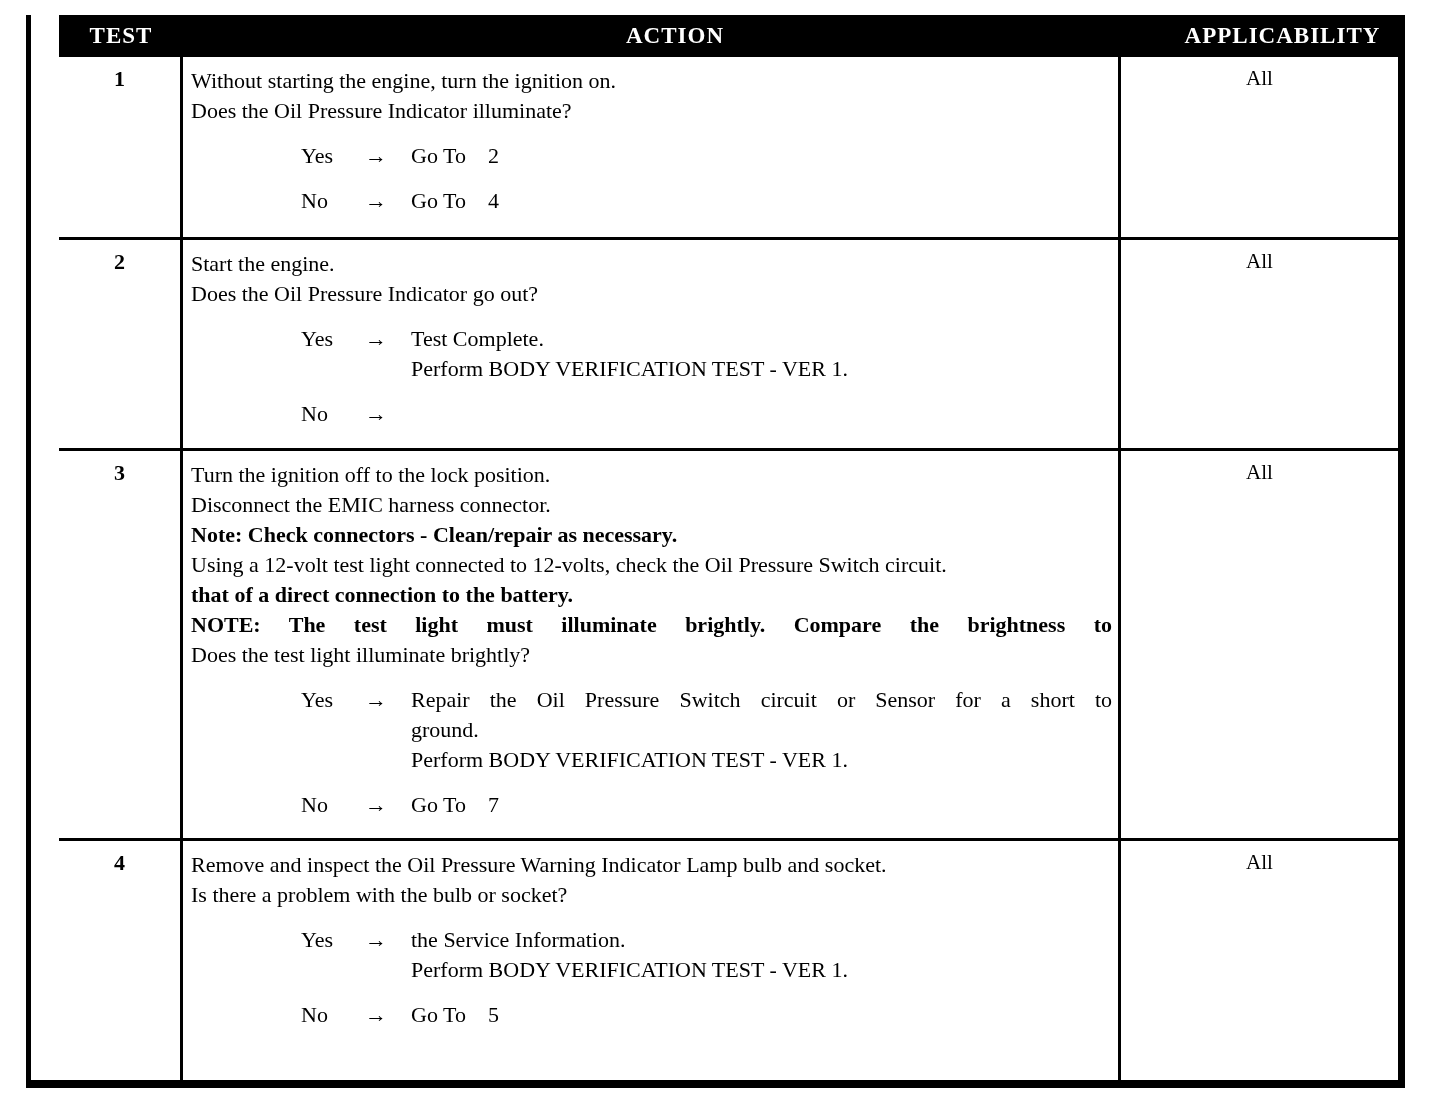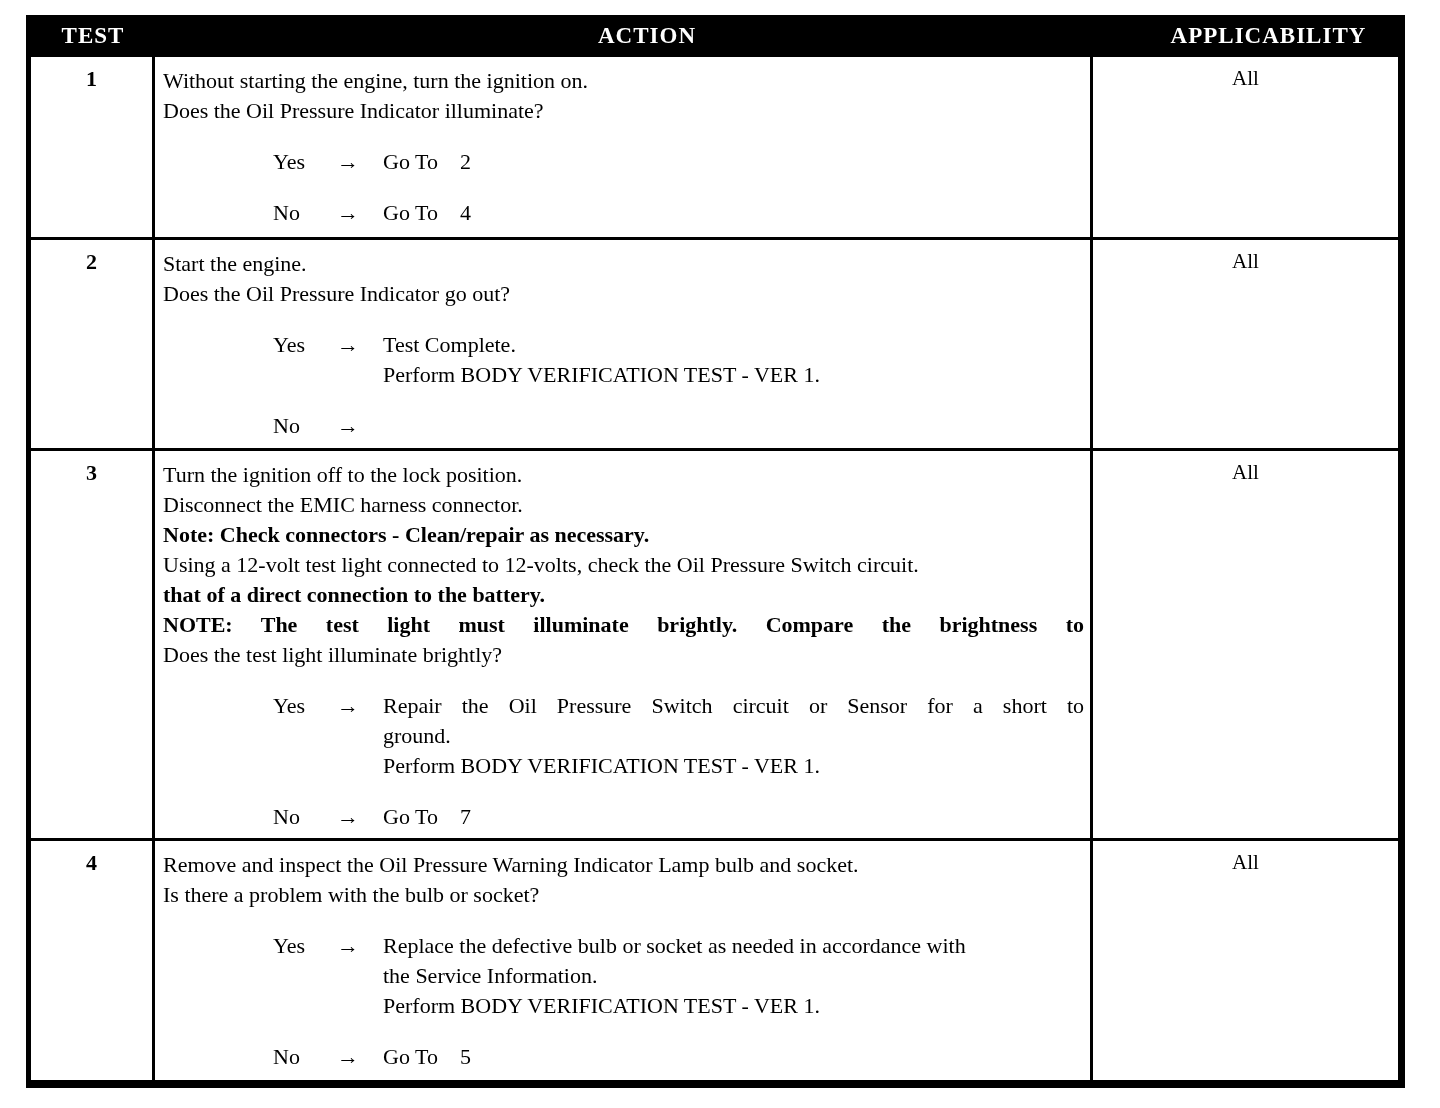--- a/index.html
+++ b/index.html
@@ -23,20 +23,21 @@
     position: absolute;
     left: 26px;
     top: 15px;
     width: 1379px;
     box-sizing: border-box;
     border: 5px solid #000;
     border-top: 0;
     border-right-width: 7px;
     border-bottom-width: 8px;
     background: #fff;
+    padding-left: 28px;
   }
   .hdr-row {
     display: flex;
     height: 42px;
     background: #000;
     color: #fff;
     align-items: center;
     font-weight: bold;
     font-size: 23px;
     letter-spacing: 1px;
@@ -85,21 +86,21 @@
   .body-line { white-space: pre-wrap; }
   .bold { font-weight: bold; }
   .justify {
     text-align: justify;
     text-align-last: justify;
     text-justify: inter-word;
   }
 
   .branch {
     display: flex;
-    margin-top: 21px;
+    margin-top: 15px;
     padding-left: 110px;
     align-items: flex-start;
   }
   .b-label { width: 64px; flex: none; }
   .b-arrow { width: 46px; flex: none; }
   .b-result { flex: 1; min-width: 0; }
   .r-line { white-space: pre-wrap; }
 </style>
 </head>
 <body>
@@ -185,21 +186,20 @@
         </div>
         <div class="row">
           <div class="cell test-cell">4</div>
           <div class="cell action-cell">
             <div class="body-line">Remove and inspect the Oil Pressure Warning Indicator Lamp bulb and socket.</div>
             <div class="body-line">Is there a problem with the bulb or socket?</div>
             <div class="branch">
               <span class="b-label">Yes</span>
               <span class="b-arrow">→</span>
               <div class="b-result">
-                <div class="r-line">Replace the defective bulb or socket as needed in accordance with</div>
                 <div class="r-line">the Service Information.</div>
                 <div class="r-line">Perform BODY VERIFICATION TEST - VER 1.</div>
               </div>
             </div>
             <div class="branch">
               <span class="b-label">No</span>
               <span class="b-arrow">→</span>
               <div class="b-result">
                 <div class="r-line">Go To    5</div>
               </div>

